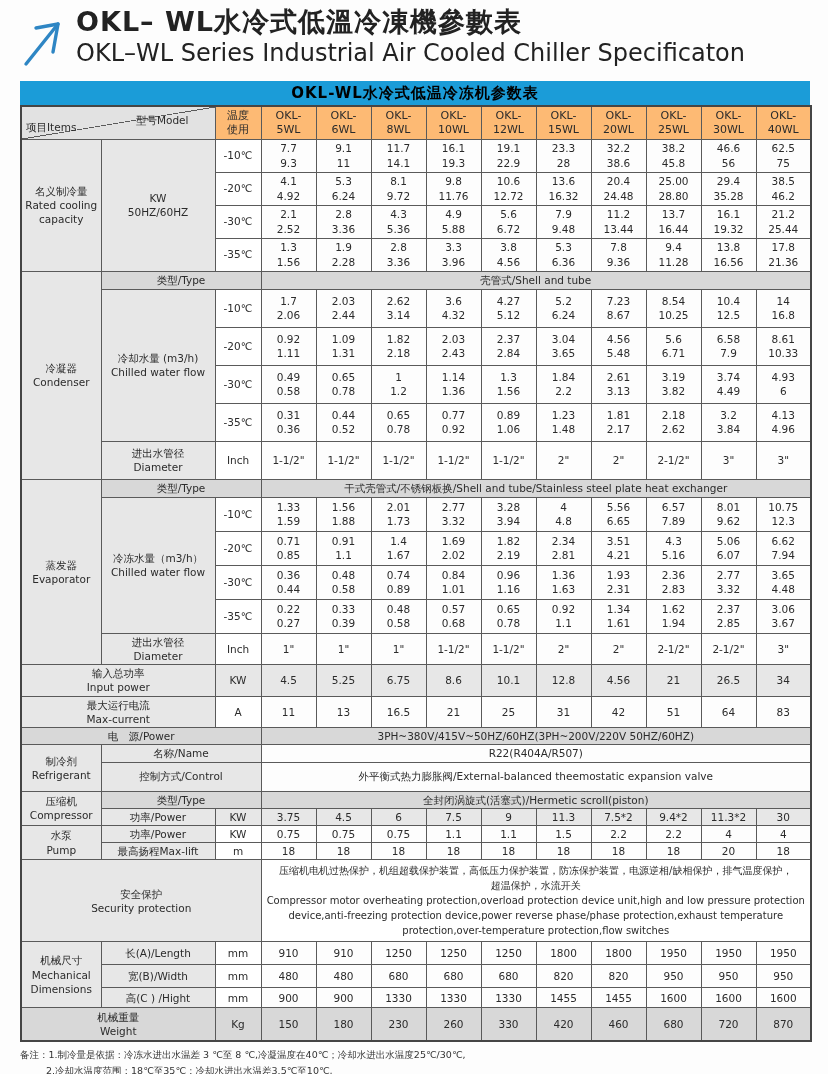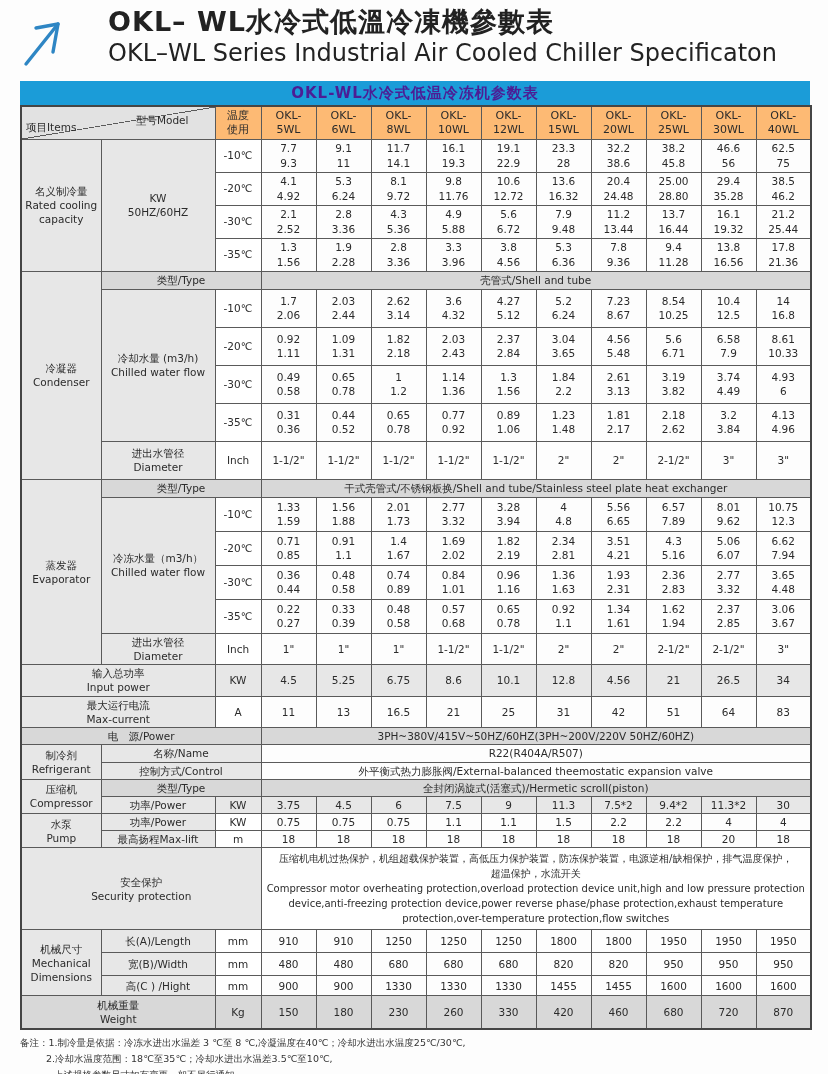--- a/index.html
+++ b/index.html
@@ -3,26 +3,26 @@
 <meta charset="utf-8">
 <style>
   html,body{margin:0;padding:0;}
   body{
     width:828px;min-height:1074px;background:#fdfdfd;color:#2b2b2b;
     font-family:"DejaVu Sans","Liberation Sans",sans-serif;
   }
   .sheet{padding:4px 20px 0 20px;}
   .masthead{display:flex;align-items:flex-start;margin-top:2px;}
   .logo{flex:0 0 52px;padding-top:4px;}
-  .titles{padding-left:4px;margin-left:32px;}
+  .titles{padding-left:4px;}
   .title-zh{font-size:27px;font-weight:bold;letter-spacing:1px;color:#222;line-height:1.15;}
   .title-en{font-size:24px;color:#222;line-height:1.25;margin-top:1px;}
   .banner{
     margin-top:9px;width:790px;height:24px;line-height:24px;text-align:center;
-    color:#4c1d95;font-size:15px;font-weight:bold;letter-spacing:1px;
+    color:#000000;font-size:15px;font-weight:bold;letter-spacing:1px;
     background:#1b9cd8;box-sizing:border-box;
   }
   table.spec{
     border-collapse:collapse;table-layout:fixed;width:790px;
     font-size:10.5px;line-height:1.35;border:2px solid #454545;
   }
   table.spec td{
     border:1px solid #5a5a5a;text-align:center;vertical-align:middle;
     white-space:pre-line;padding:1px 1px;overflow:hidden;
   }
@@ -467,21 +467,21 @@
         <tr class="r-gray bt" style="height: 17px; padding-left: 20px;">
           <td colspan="3" class="c-sec">电　源/Power</td>
           <td colspan="10" class="c-gray">3PH~380V/415V~50HZ/60HZ(3PH~200V/220V  50HZ/60HZ)</td>
         </tr>
         <tr class="bt" style="height: 17px;">
           <td rowspan="2" class="c-sec">制冷剂
 Refrigerant</td>
           <td colspan="2" class="c-sec">名称/Name</td>
           <td colspan="10" class="c-val">R22(R404A/R507)</td>
         </tr>
-        <tr style="height: 17px;">
+        <tr style="height: 29px;">
           <td colspan="2" class="c-sec">控制方式/Control</td>
           <td colspan="10" class="c-val">外平衡式热力膨胀阀/External-balanced theemostatic expansion valve</td>
         </tr>
         <tr class="bt" style="height: 16px;">
           <td rowspan="2" class="c-sec">压缩机
 Compressor</td>
           <td colspan="2" class="c-gray">类型/Type</td>
           <td colspan="10" class="c-gray">全封闭涡旋式(活塞式)/Hermetic scroll(piston)</td>
         </tr>
         <tr class="r-lt" style="height: 16px;">

